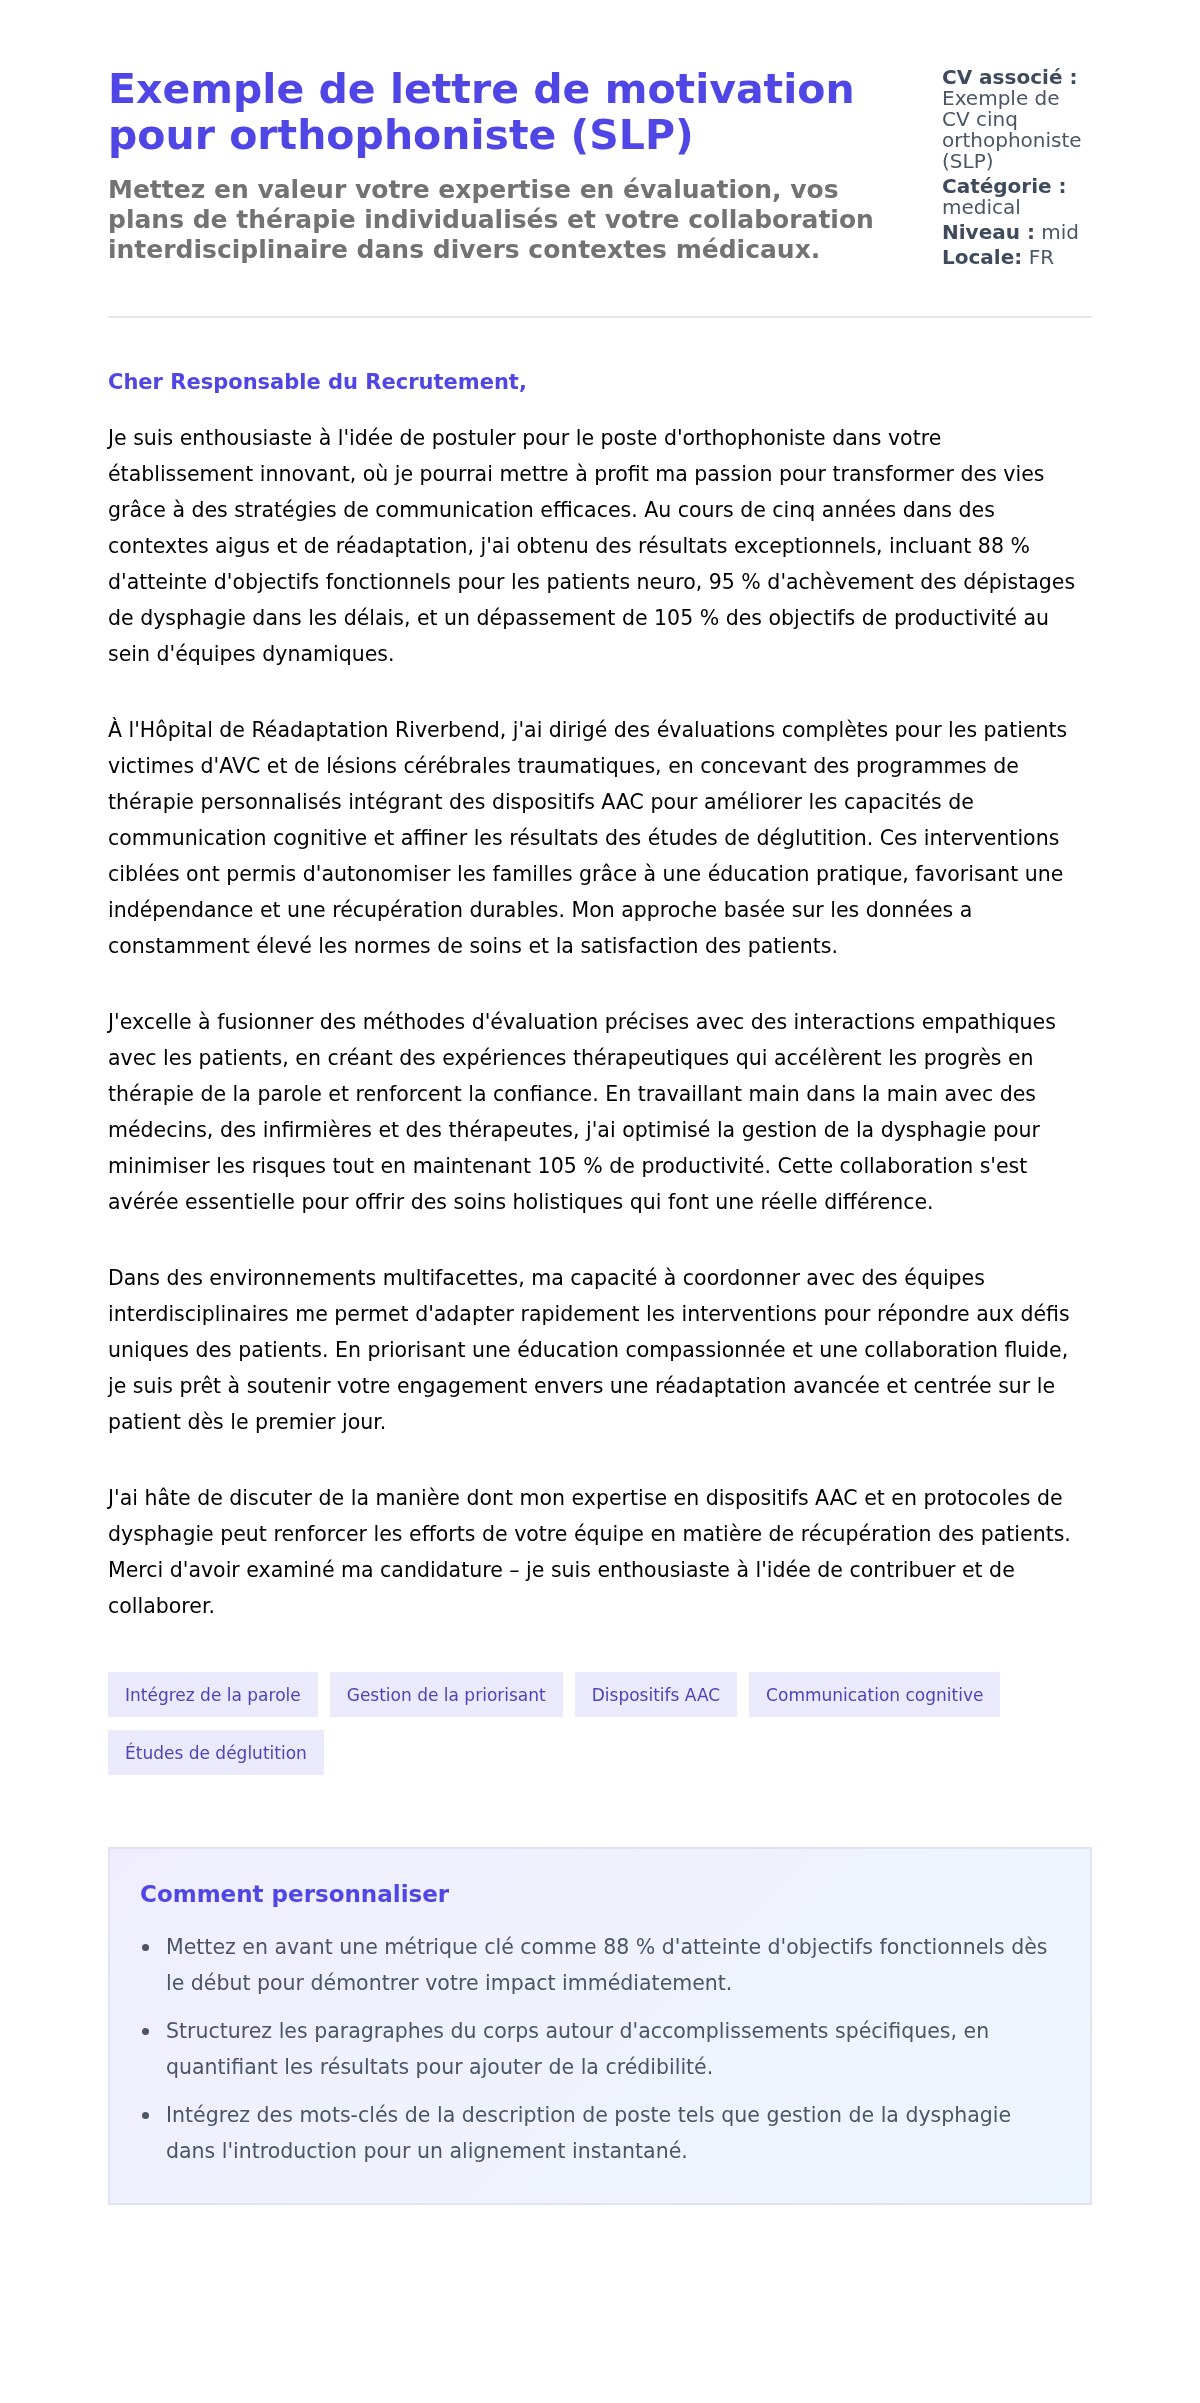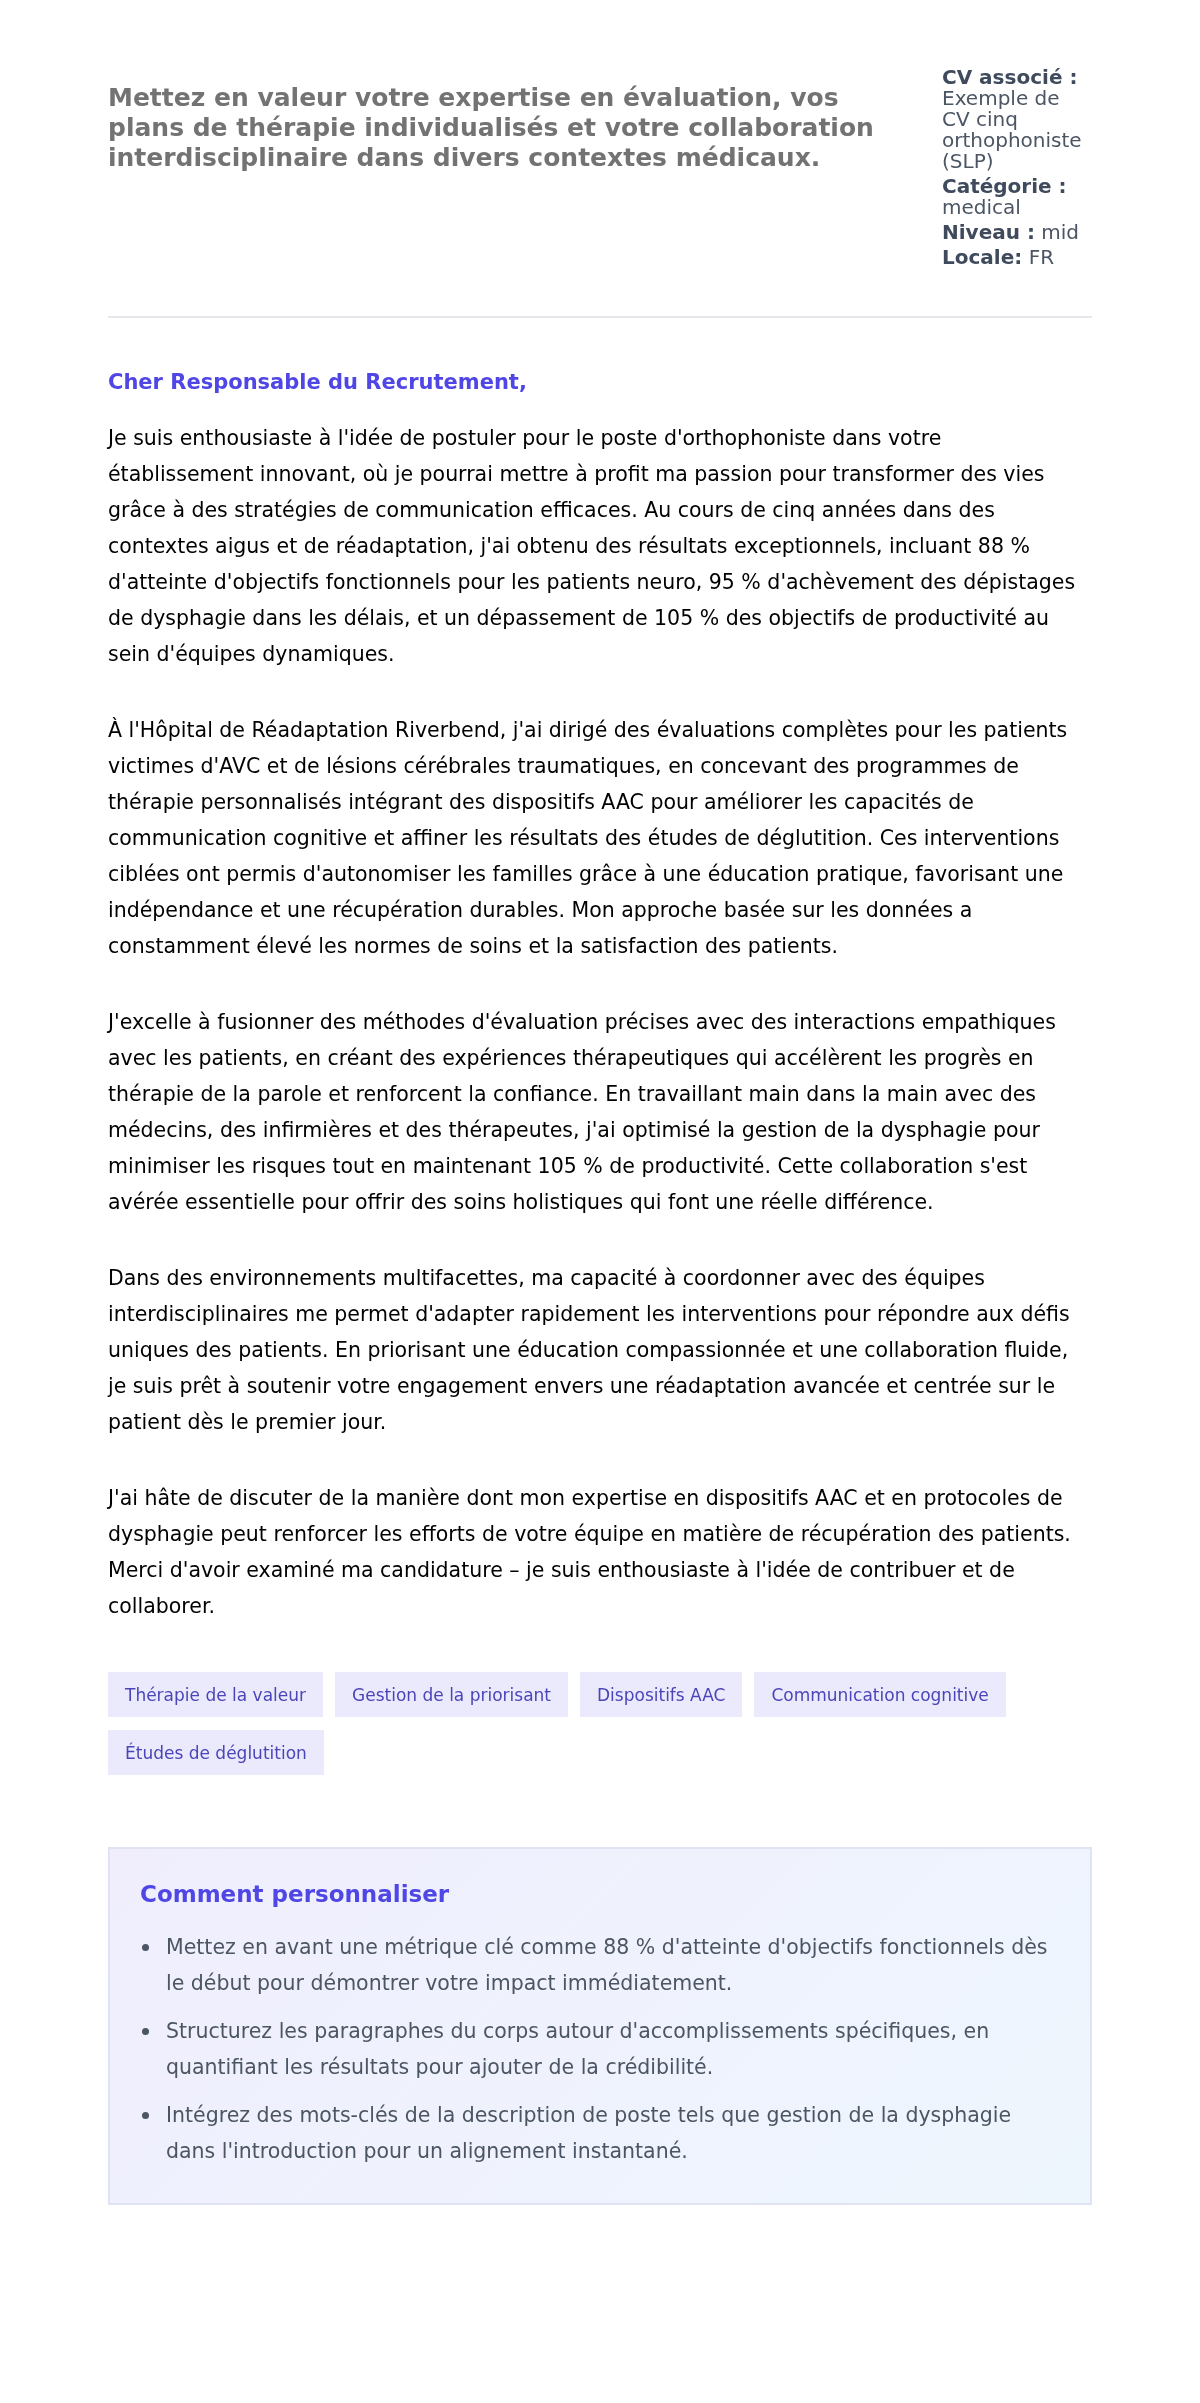--- a/index.html
+++ b/index.html
@@ -123,20 +123,21 @@
     background: #4b5563;
   }
 </style>
 </head>
 <body>
 
 <div class="page">
 
   <header class="header">
     <div class="header-left">
+      <h1 class="title">Exemple de lettre de motivation pour orthophoniste (SLP)</h1>
       <h2 class="subtitle">Mettez en valeur votre expertise en évaluation, vos plans de thérapie individualisés et votre collaboration interdisciplinaire dans divers contextes médicaux.</h2>
     </div>
     <div class="meta">
       <div class="meta-row">
         <div class="meta-label">CV associé :</div>
         <div>Exemple de CV cinq orthophoniste (SLP)</div>
       </div>
       <div class="meta-row">
         <div class="meta-label">Catégorie :</div>
         <div>medical</div>
@@ -158,21 +159,21 @@
       <p class="paragraph">Je suis enthousiaste à l'idée de postuler pour le poste d'orthophoniste dans votre établissement innovant, où je pourrai mettre à profit ma passion pour transformer des vies grâce à des stratégies de communication efficaces. Au cours de cinq années dans des contextes aigus et de réadaptation, j'ai obtenu des résultats exceptionnels, incluant 88 % d'atteinte d'objectifs fonctionnels pour les patients neuro, 95 % d'achèvement des dépistages de dysphagie dans les délais, et un dépassement de 105 % des objectifs de productivité au sein d'équipes dynamiques.</p>
       <p class="paragraph">À l'Hôpital de Réadaptation Riverbend, j'ai dirigé des évaluations complètes pour les patients victimes d'AVC et de lésions cérébrales traumatiques, en concevant des programmes de thérapie personnalisés intégrant des dispositifs AAC pour améliorer les capacités de communication cognitive et affiner les résultats des études de déglutition. Ces interventions ciblées ont permis d'autonomiser les familles grâce à une éducation pratique, favorisant une indépendance et une récupération durables. Mon approche basée sur les données a constamment élevé les normes de soins et la satisfaction des patients.</p>
       <p class="paragraph">J'excelle à fusionner des méthodes d'évaluation précises avec des interactions empathiques avec les patients, en créant des expériences thérapeutiques qui accélèrent les progrès en thérapie de la parole et renforcent la confiance. En travaillant main dans la main avec des médecins, des infirmières et des thérapeutes, j'ai optimisé la gestion de la dysphagie pour minimiser les risques tout en maintenant 105 % de productivité. Cette collaboration s'est avérée essentielle pour offrir des soins holistiques qui font une réelle différence.</p>
       <p class="paragraph">Dans des environnements multifacettes, ma capacité à coordonner avec des équipes interdisciplinaires me permet d'adapter rapidement les interventions pour répondre aux défis uniques des patients. En priorisant une éducation compassionnée et une collaboration fluide, je suis prêt à soutenir votre engagement envers une réadaptation avancée et centrée sur le patient dès le premier jour.</p>
       <p class="paragraph">J'ai hâte de discuter de la manière dont mon expertise en dispositifs AAC et en protocoles de dysphagie peut renforcer les efforts de votre équipe en matière de récupération des patients. Merci d'avoir examiné ma candidature – je suis enthousiaste à l'idée de contribuer et de collaborer.</p>
     </div>
   </section>
 
 
   <div class="tags">
-    <span class="tag">Thérapie de la valeur</span>
+    <span class="tag">Intégrez de la parole</span>
     <span class="tag">Gestion de la priorisant</span>
     <span class="tag">Dispositifs AAC</span>
     <span class="tag">Communication cognitive</span>
     <span class="tag">Études de déglutition</span>
   </div>
 
   <aside class="tips">
     <h3 class="tips-title">Comment personnaliser</h3>
     <ul class="tips-list">
       <li class="tips-item">

